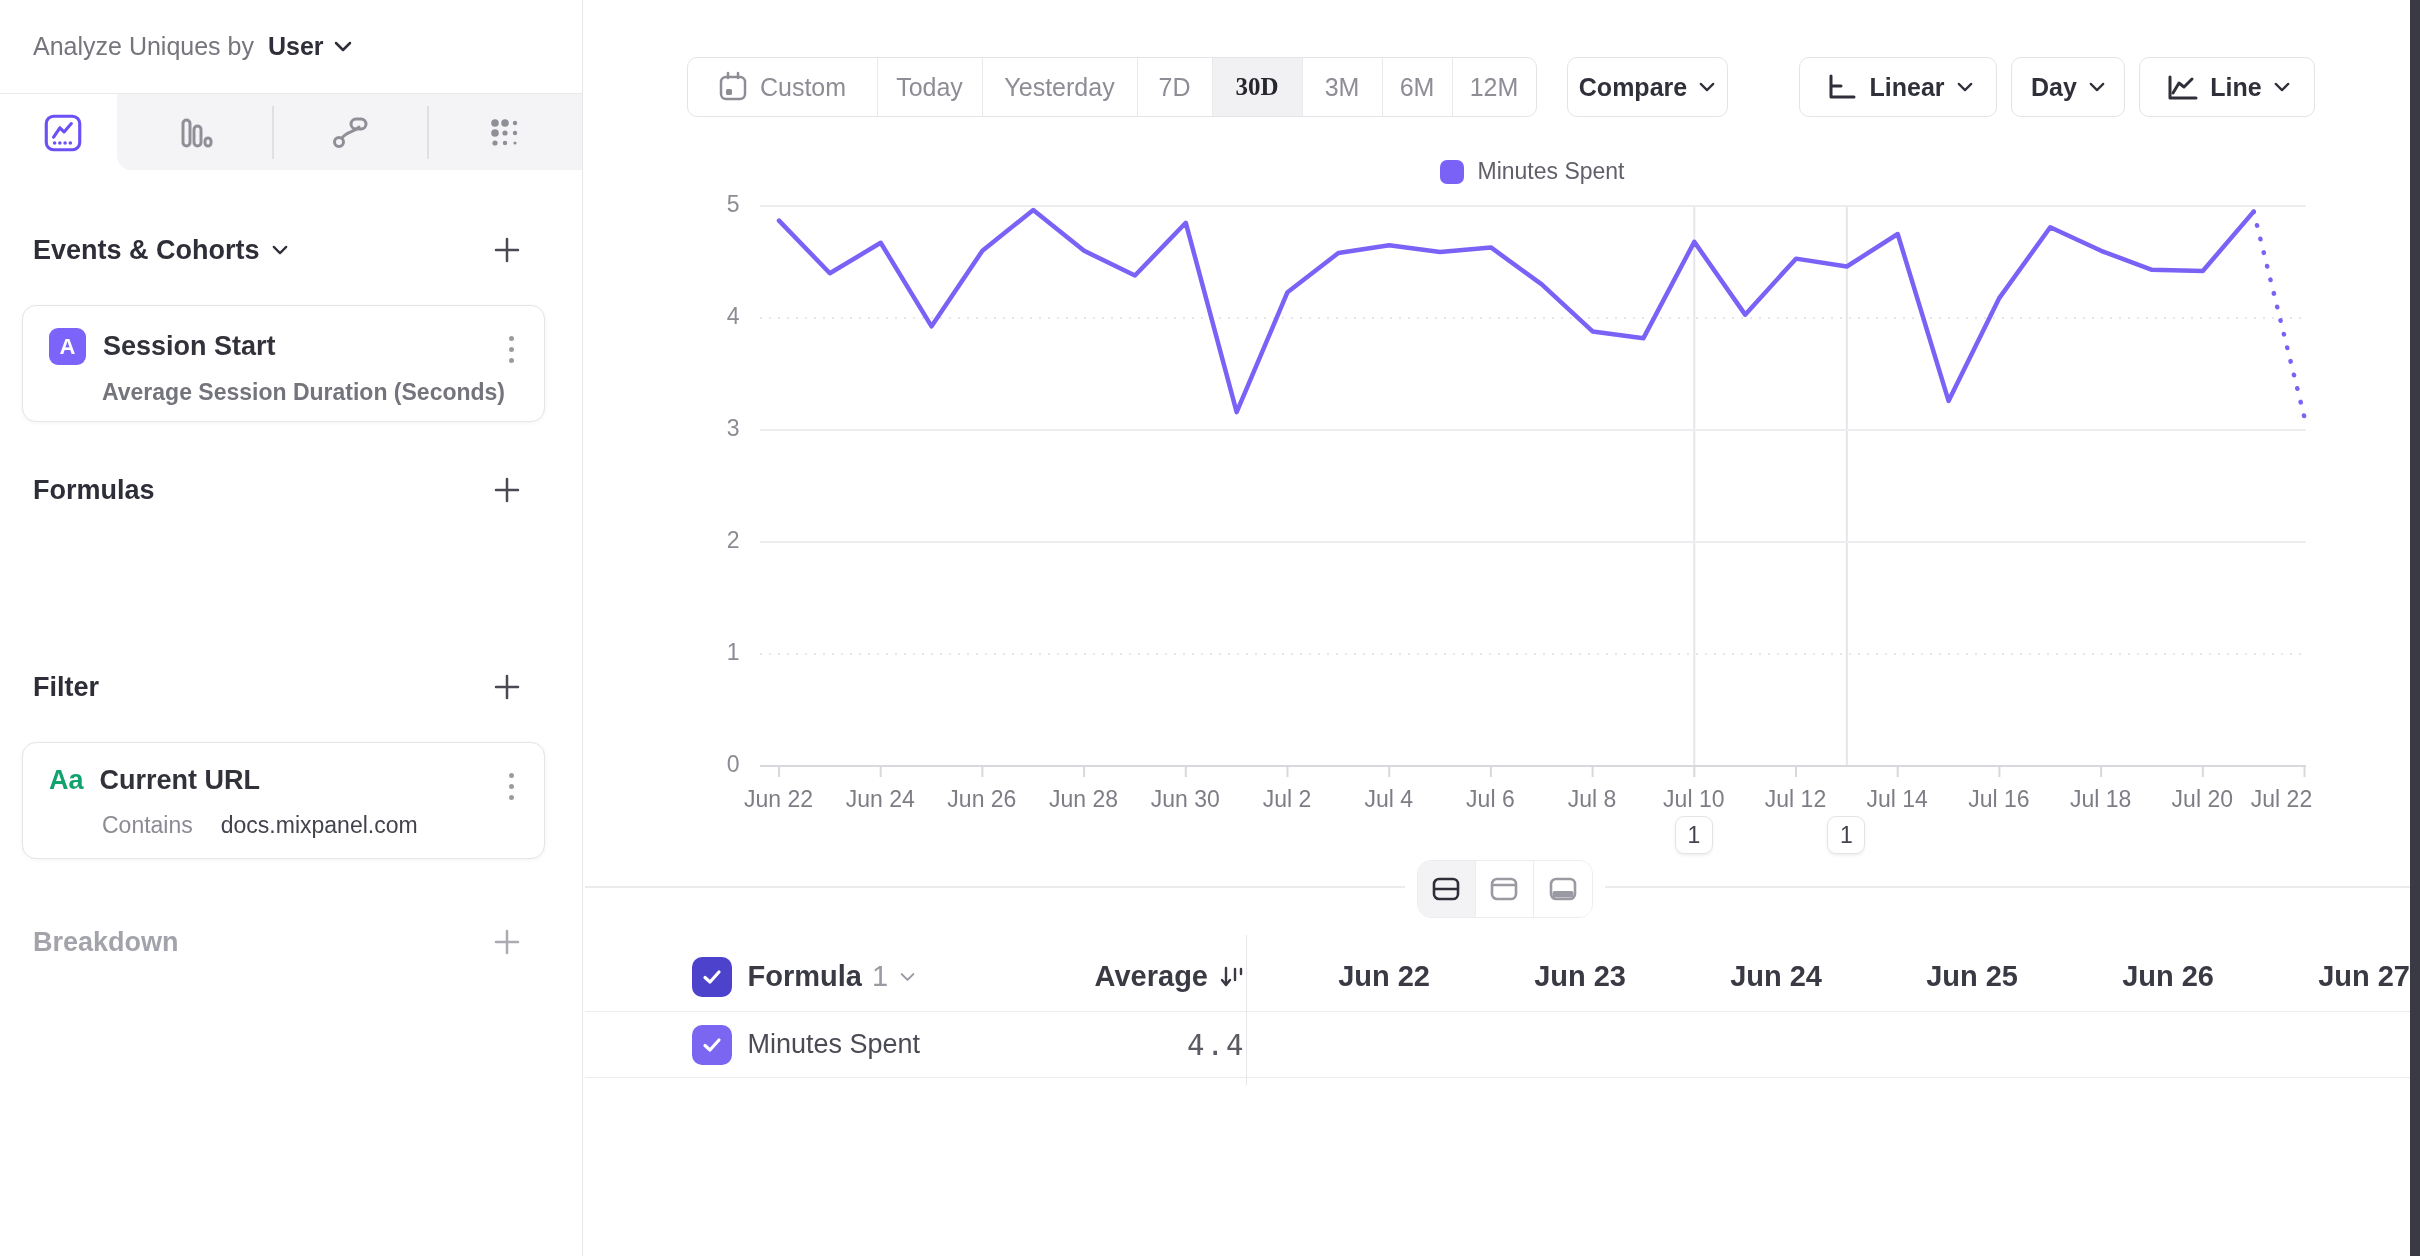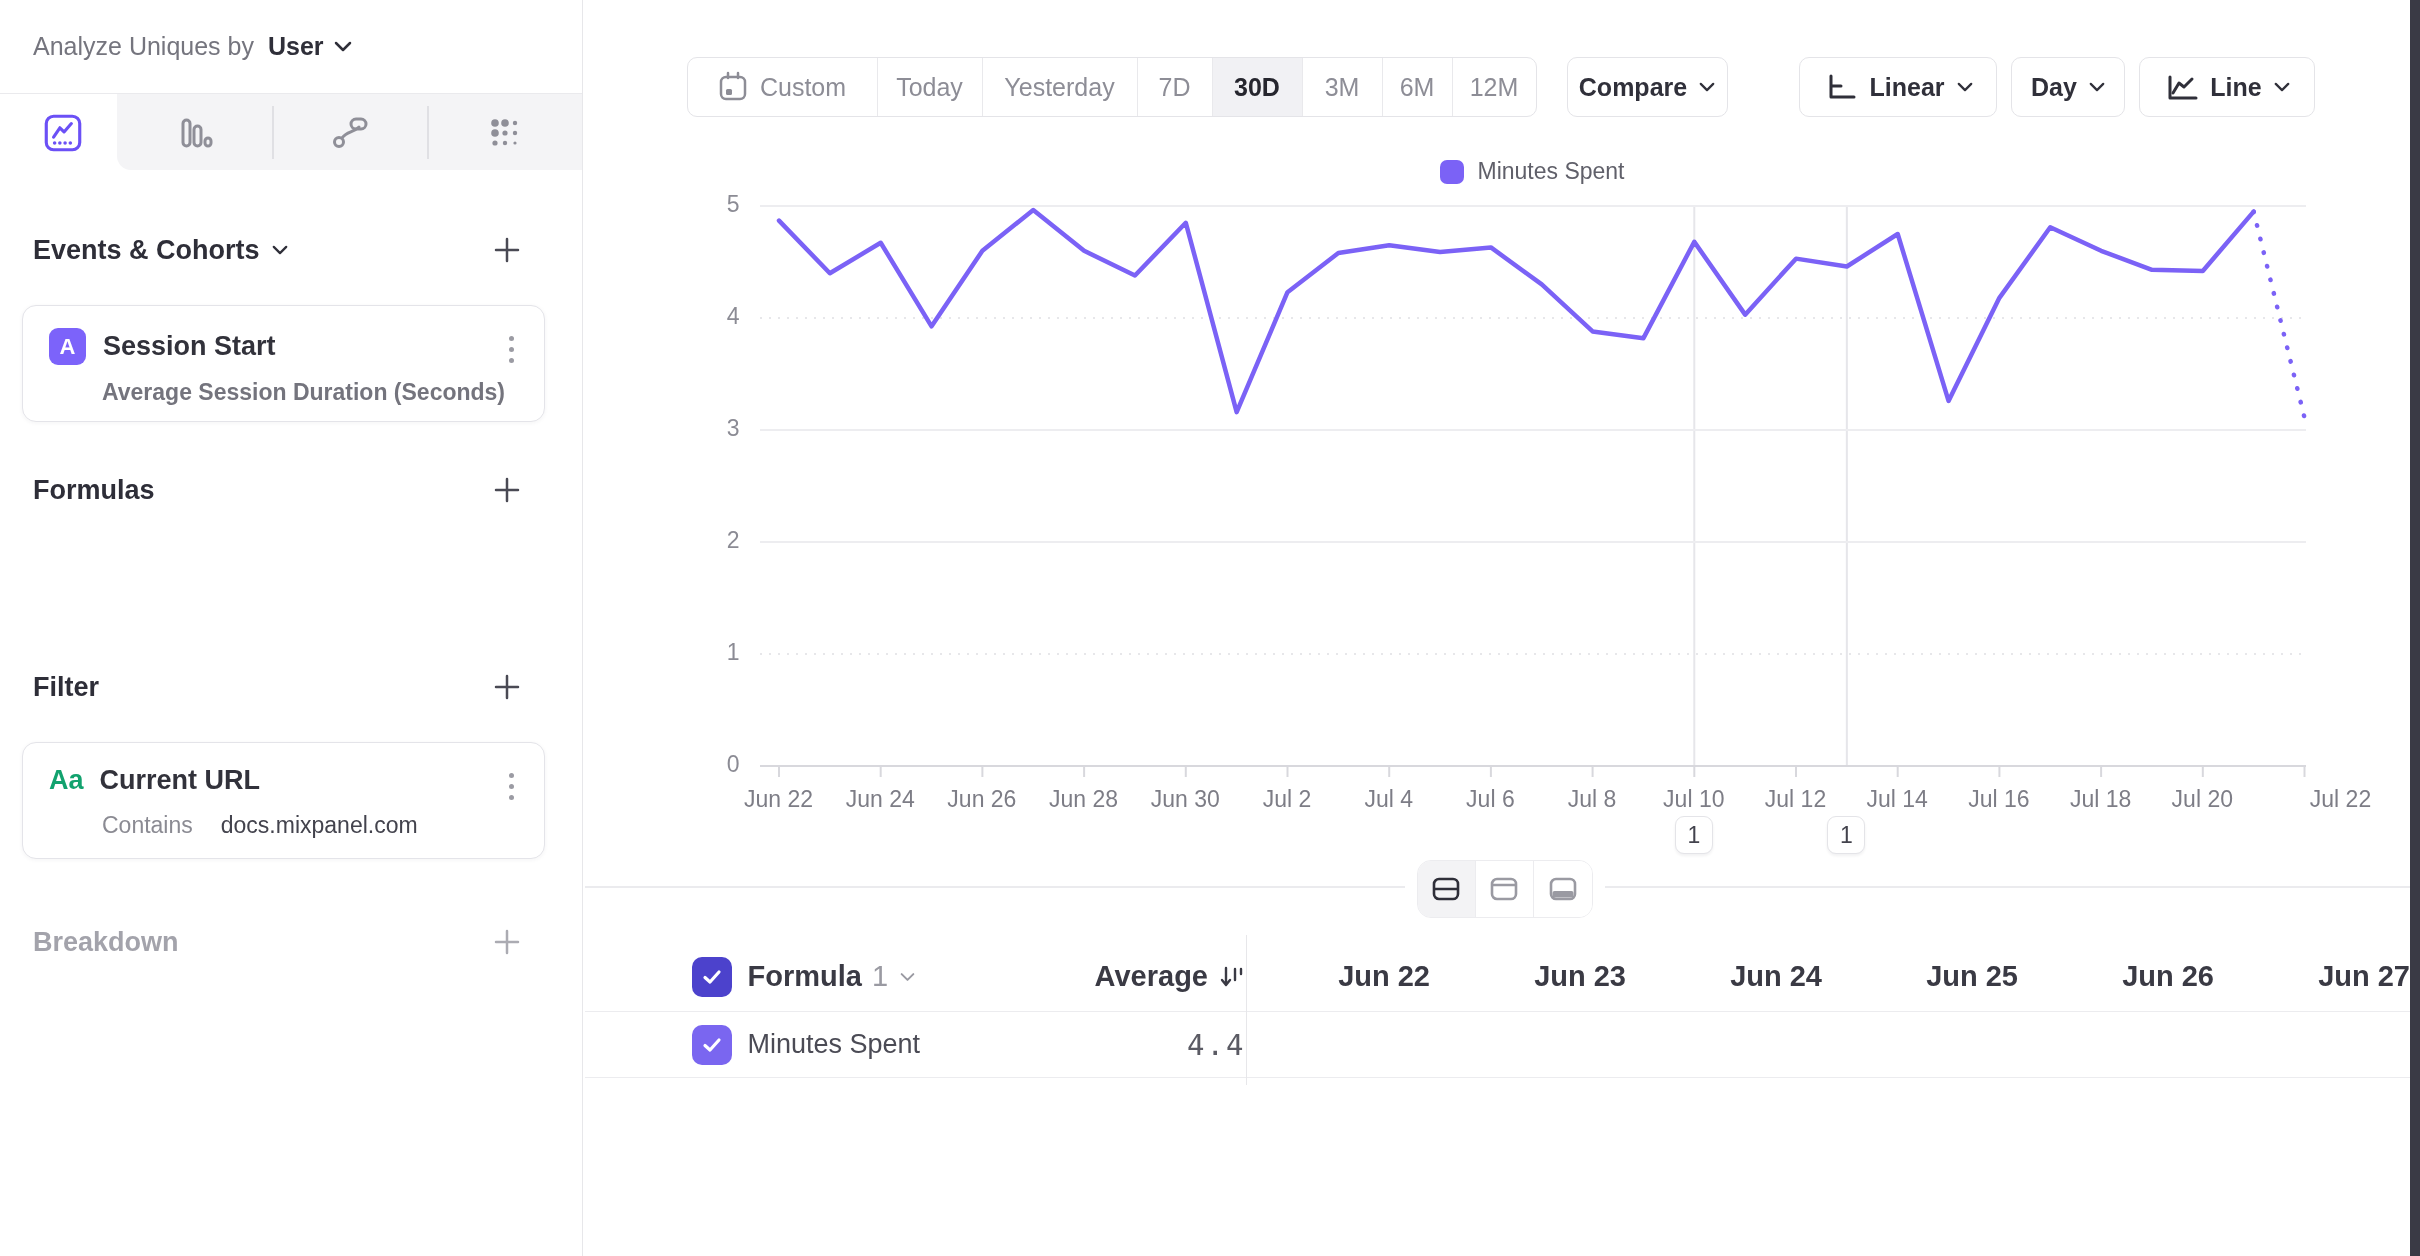--- a/index.html
+++ b/index.html
@@ -229,21 +229,21 @@
           </div>
           <div class="seg-item" style="width: 105px;">
             <span>Today</span>
           </div>
           <div class="seg-item" style="width: 155px;">
             <span>Yesterday</span>
           </div>
           <div class="seg-item" style="width: 75px;">
             <span>7D</span>
           </div>
-          <div class="seg-item selected" style="width: 90px;">
+          <div class="seg-item selected" style="width: 90px; font-family: Liberation Serif, serif;">
             <span>30D</span>
           </div>
           <div class="seg-item" style="width: 80px;">
             <span>3M</span>
           </div>
           <div class="seg-item" style="width: 70px;">
             <span>6M</span>
           </div>
           <div class="seg-item" style="width: 83px;">
             <span>12M</span>
@@ -345,21 +345,21 @@
         <div class="xlabel" style="left: 642.5px;">Jul 2</div>
         <div class="xlabel" style="left: 744.2px;">Jul 4</div>
         <div class="xlabel" style="left: 845.9px;">Jul 6</div>
         <div class="xlabel" style="left: 947.6px;">Jul 8</div>
         <div class="xlabel" style="left: 1049.3px;">Jul 10</div>
         <div class="xlabel" style="left: 1151px;">Jul 12</div>
         <div class="xlabel" style="left: 1252.7px;">Jul 14</div>
         <div class="xlabel" style="left: 1354.4px;">Jul 16</div>
         <div class="xlabel" style="left: 1456.1px;">Jul 18</div>
         <div class="xlabel" style="left: 1557.8px;">Jul 20</div>
-        <div class="xlabel" style="left: 1696px;">Jul 22</div>
+        <div class="xlabel" style="left: 1637px;">Jul 22</div>
       </div>
     <div id="annBadges">
         <div class="ann-badge" style="left: 1090.3px;">1</div>
         <div class="ann-badge" style="left: 1242.85px;">1</div>
       </div>
 
     <div class="divider-h"></div>
 
     <div class="toggle-wrap">
       <div class="toggle">

